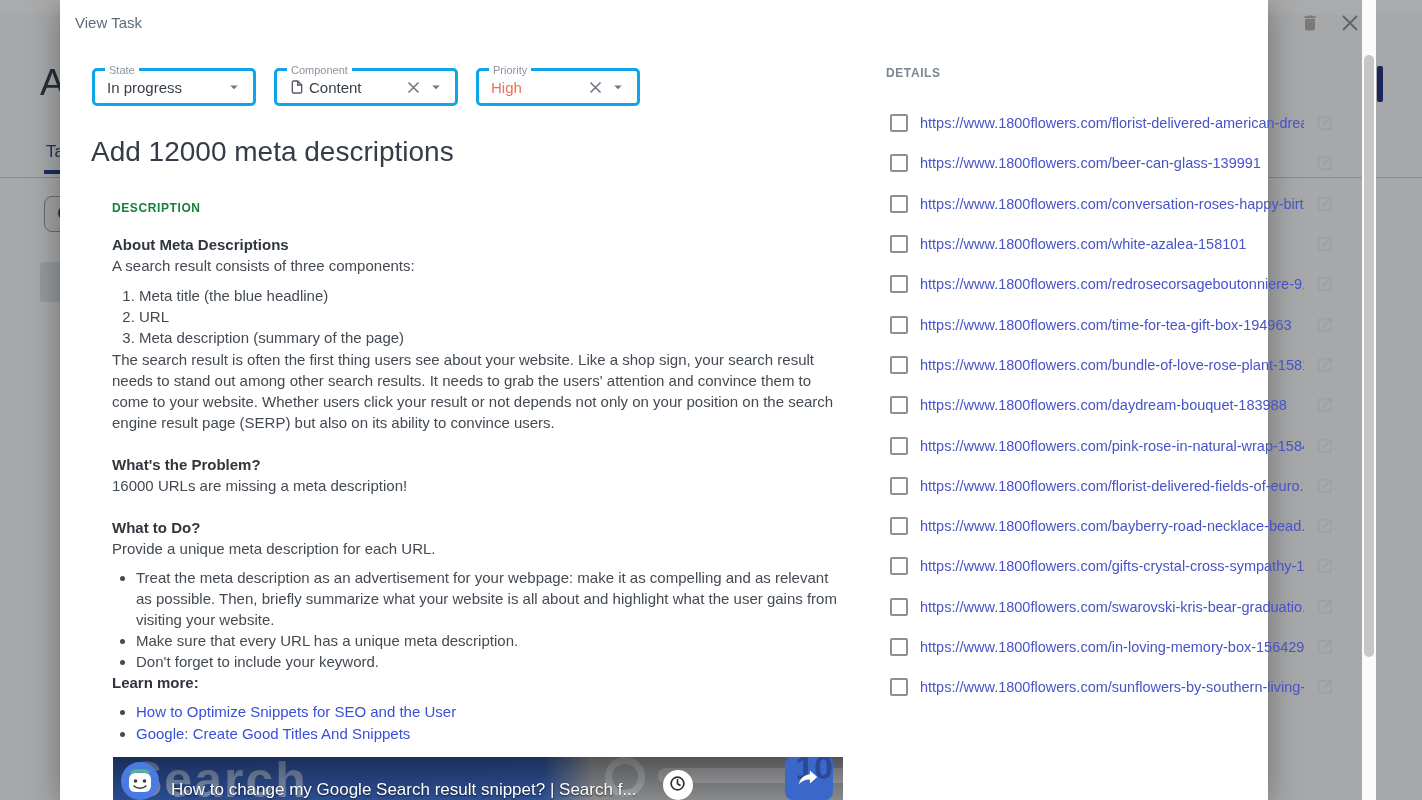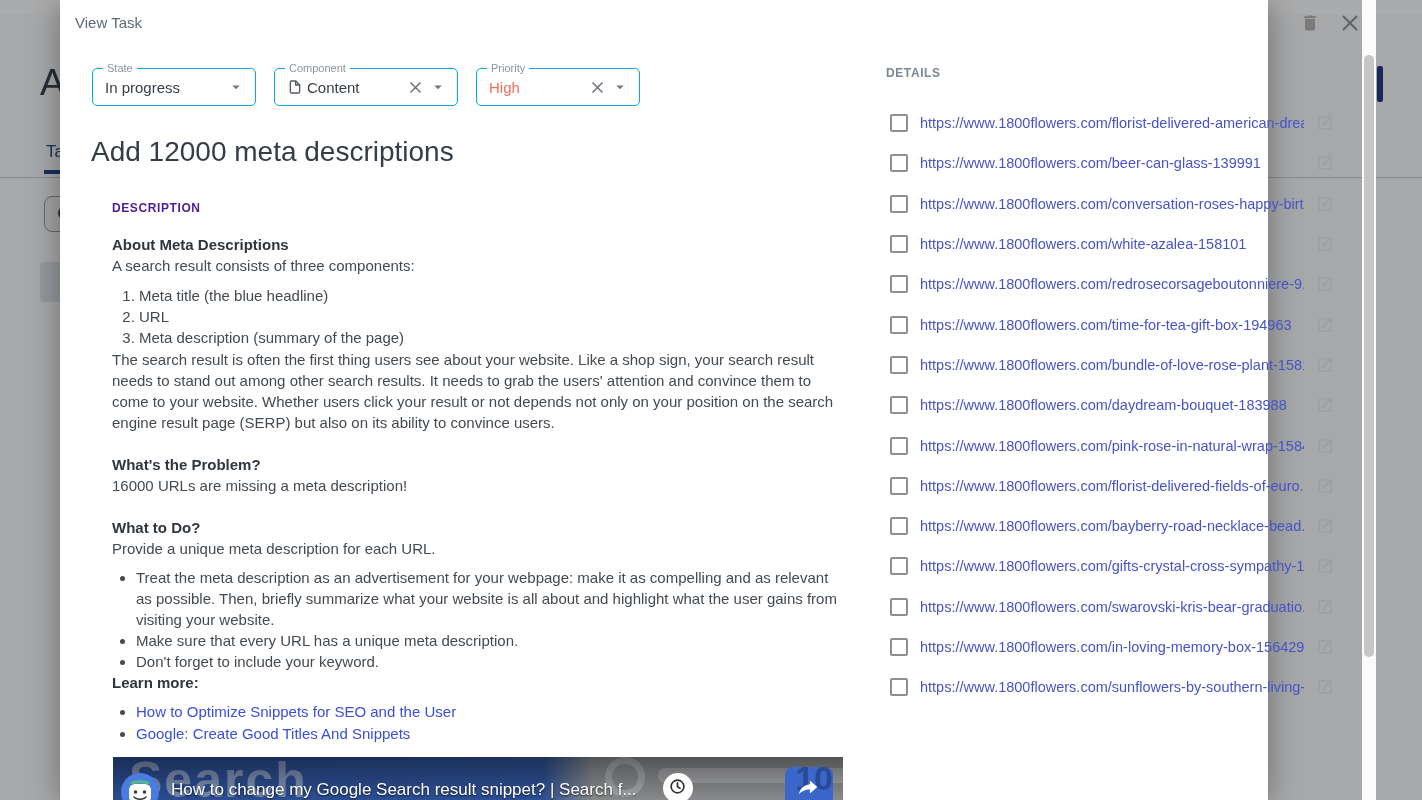--- a/index.html
+++ b/index.html
@@ -23,58 +23,58 @@
   .modal { position:absolute; left:60px; top:0; width:1208px; height:800px; z-index:2;
     background:#ffffff; box-shadow:0 4px 30px rgba(0,0,0,.35); }
 
   .view-task { position:absolute; left:15px; top:14px; font-size:15px; color:#5c6a7a; }
   .icon-btn { position:absolute; top:11px; width:26px; height:26px; display:flex; align-items:center; justify-content:center; cursor:pointer; background:none; border:none; }
   .trash-btn { left:1237px; }
   .close-btn { left:1277px; }
 
   
   .filters { position:absolute; left:32px; top:68px; display:flex; gap:18px; }
-  .select { position:relative; height:38px; border:1px solid #0ea5e9; border-radius:5px; background:#fff;
+  .select { position:relative; height:38px; border:3px solid #0ea5e9; border-radius:5px; background:#fff;
     display:flex; align-items:center; padding:0 10px 0 12px; font-size:15px; color:#373f48; cursor:pointer; }
   .select .flabel { position:absolute; top:-7px; left:10px; background:#fff; padding:0 4px; font-size:11px; color:#8a94a0; }
   .sel-state { width:164px; }
   .sel-component { width:184px;text-align:center; }
   .sel-priority { width:164px;justify-content:center; }
   .select .val { white-space:nowrap; }
   .select .grow { flex:1; }
   .priority-val { color:#f1705a; }
   .mini-icon { display:inline-flex; align-items:center; justify-content:center; margin-right:4px; }
   .clear-x { margin-right:6px; cursor:pointer; display:inline-flex; }
   .caret { display:inline-flex; }
 
   .task-title { position:absolute; left:31px; top:136px; font-size:28px; font-weight:400; color:#343d47; }
 
   
   .desc { position:absolute; left:52px; top:198px; width:732px; font-size:15px; line-height:21px; color:#434a52; }
-  .section-label { font-size:12px; font-weight:700; letter-spacing:.6px; color:#4c1d95; margin-bottom:15px; }
+  .section-label { font-size:12px; font-weight:700; letter-spacing:.6px; color:#15803d; margin-bottom:15px; }
   .desc h3 { font-size:15px; font-weight:700; color:#30363d; }
   .desc ol { margin:9px 0 0 0; padding-left:27px; }
   .desc ul { margin:8px 0 0 0; padding-left:24px; }
   .desc li { line-height:21px; }
   .desc p.body { margin-top:1px; }
   .mt { margin-top:21px; }
   .learn-label { font-weight:700; color:#30363d; }
   .link-list li { margin-bottom:1px; }
   .link-list a { color:#3a4fd7; text-decoration:none; cursor:pointer; }
 
   
   .video { position:absolute; left:53px; top:757px; width:730px; height:43px; overflow:hidden;
     background:linear-gradient(90deg,#2c4f97 0,#30549c 430px,#8f9193 480px,#8f9193 100%); }
   .vid-ghost { position:absolute; left:16px; top:-6px; font-size:50px; font-weight:700; letter-spacing:2px;
     color:rgba(200,206,214,.55); white-space:nowrap; }
   .vid-ghost-circle { position:absolute; left:492px; top:0px; width:40px; height:40px;
     border:7px solid rgba(205,210,216,.45); border-radius:50%; }
   .vid-ghost-bar { position:absolute; left:545px; top:11px; width:190px; height:15px; background:rgba(255,255,255,.25); border-radius:7px; }
   .vid-shade { position:absolute; inset:0; background:linear-gradient(180deg,rgba(0,0,0,.42),rgba(0,0,0,.05)); }
-  .vid-row { position:absolute; inset:0; display:flex; align-items:center; padding:12px 10px 0 8px; }
+  .vid-row { position:absolute; inset:0; display:flex; align-items:flex-end; padding:12px 10px 0 8px; }
   .vid-avatar { width:38px; height:38px; border-radius:50%; flex:0 0 38px; margin-top:14px; cursor:pointer; }
   .vid-title { margin-left:12px; margin-top:10px; max-width:478px; overflow:hidden; white-space:nowrap;
     font-size:17px; color:#fff; text-shadow:0 1px 2px rgba(0,0,0,.7); cursor:pointer; }
   .vid-clock { margin-left:26px; margin-top:6px; width:30px; height:30px; border-radius:50%; background:#fff;
     display:flex; align-items:center; justify-content:center; cursor:pointer; border:none; }
   .vid-share { margin-left:auto; margin-top:8px; width:48px; height:44px; border-radius:8px; background:#3a67c9;
     position:relative; display:flex; align-items:center; justify-content:center; cursor:pointer; border:none; }
   .vid-badge { position:absolute; right:0; top:-8px; font-size:34px; font-weight:700; color:rgba(25,45,95,.5); }
   .vid-share svg { position:relative; z-index:1; }
 

